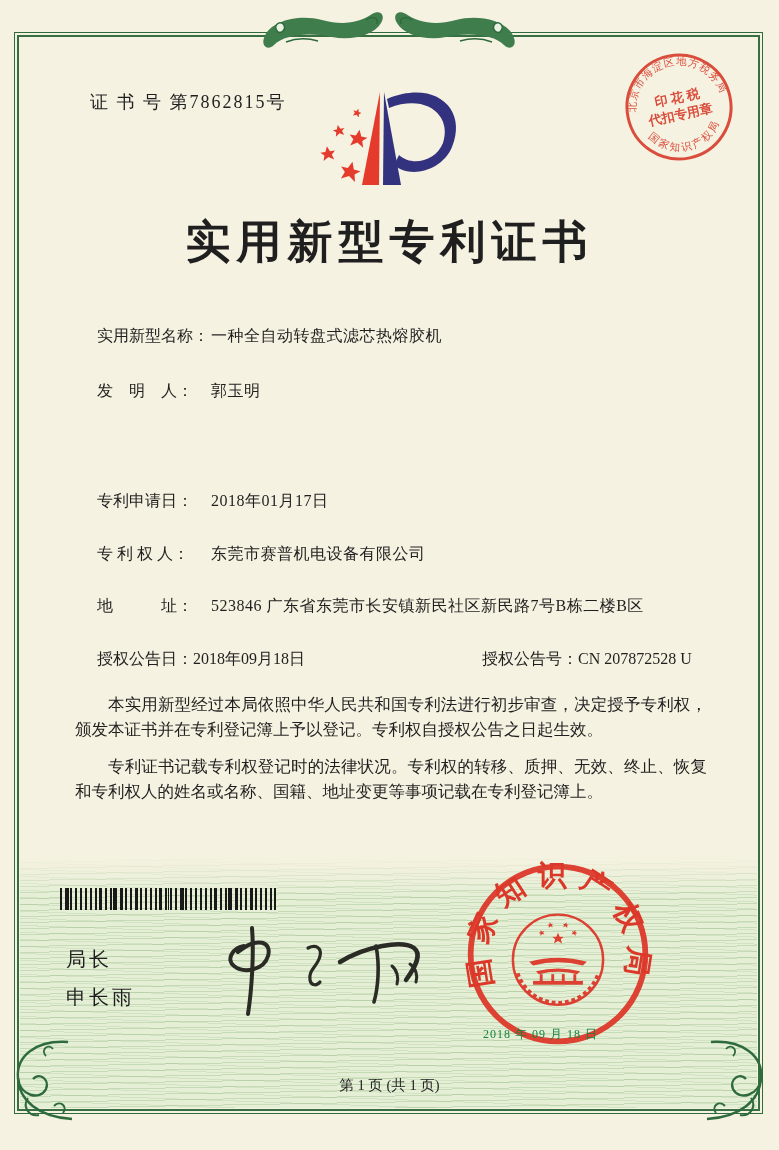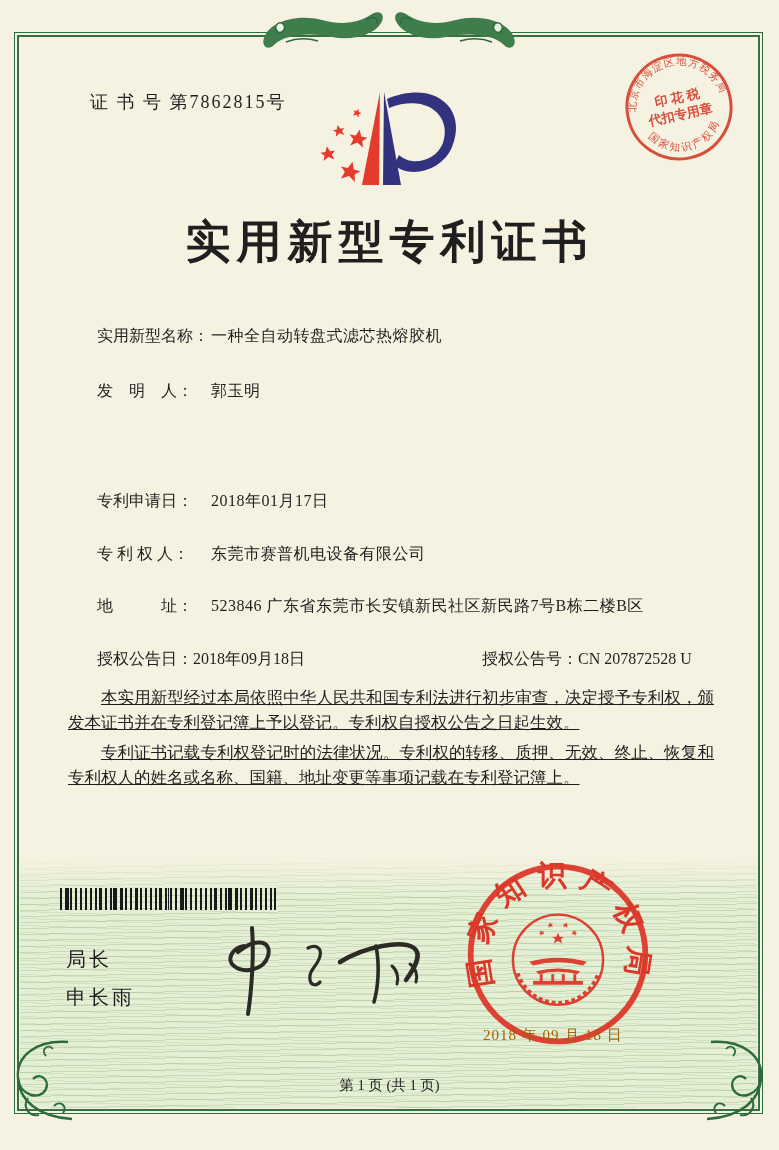--- a/index.html
+++ b/index.html
@@ -26,27 +26,27 @@
   .abs{position:absolute;z-index:2;}
   .cert-no{left:62px;top:90px;font-size:18px;letter-spacing:2px;margin-left:28px;}
   .title{left:0;right:0;top:212px;text-align:center;font-size:45px;font-weight:bold;
     letter-spacing:6px;}
   .field{left:58px;font-size:16px;line-height:27px;margin-left:39px;}
   .field .lab{display:inline-block;width:114px;white-space:pre;vertical-align:top;}
   .field .val{display:inline-block;width:505px;vertical-align:top;letter-spacing:.5px;}
   .grant-right{position:absolute;left:385px;top:0;white-space:nowrap;}
   .body-text{left:63px;top:680px;width:656px;font-size:16.5px;line-height:25px;
     text-align:justify;}
-  .body-text p{margin:5px;text-indent:2em;text-decoration:underline;}
+  .body-text p{margin:12px;text-indent:2em;}
   .barcode{left:60px;top:888px;width:216px;height:22px;
     background:
       repeating-linear-gradient(90deg,#181818 0 2px,rgba(0,0,0,0) 2px 5px),
       repeating-linear-gradient(90deg,rgba(0,0,0,0) 0 7px,#181818 7px 9px,rgba(0,0,0,0) 9px 16px,#181818 16px 17px,rgba(0,0,0,0) 17px 23px);}
   .signer{left:66px;font-size:20px;letter-spacing:3px;}
-  .seal-date{left:483px;top:1026px;font-size:15px;letter-spacing:1px;color:#a16207;}
+  .seal-date{left:483px;top:1026px;font-size:12px;letter-spacing:1px;color:#15803d;}
   .footer{left:0;right:0;top:1076px;text-align:center;font-size:14.5px;}
   svg{display:block;}
   .svg-abs{position:absolute;z-index:2;}
   .orn{z-index:3;}
 </style>
 </head>
 <body>
 
 <div class="page">
 

